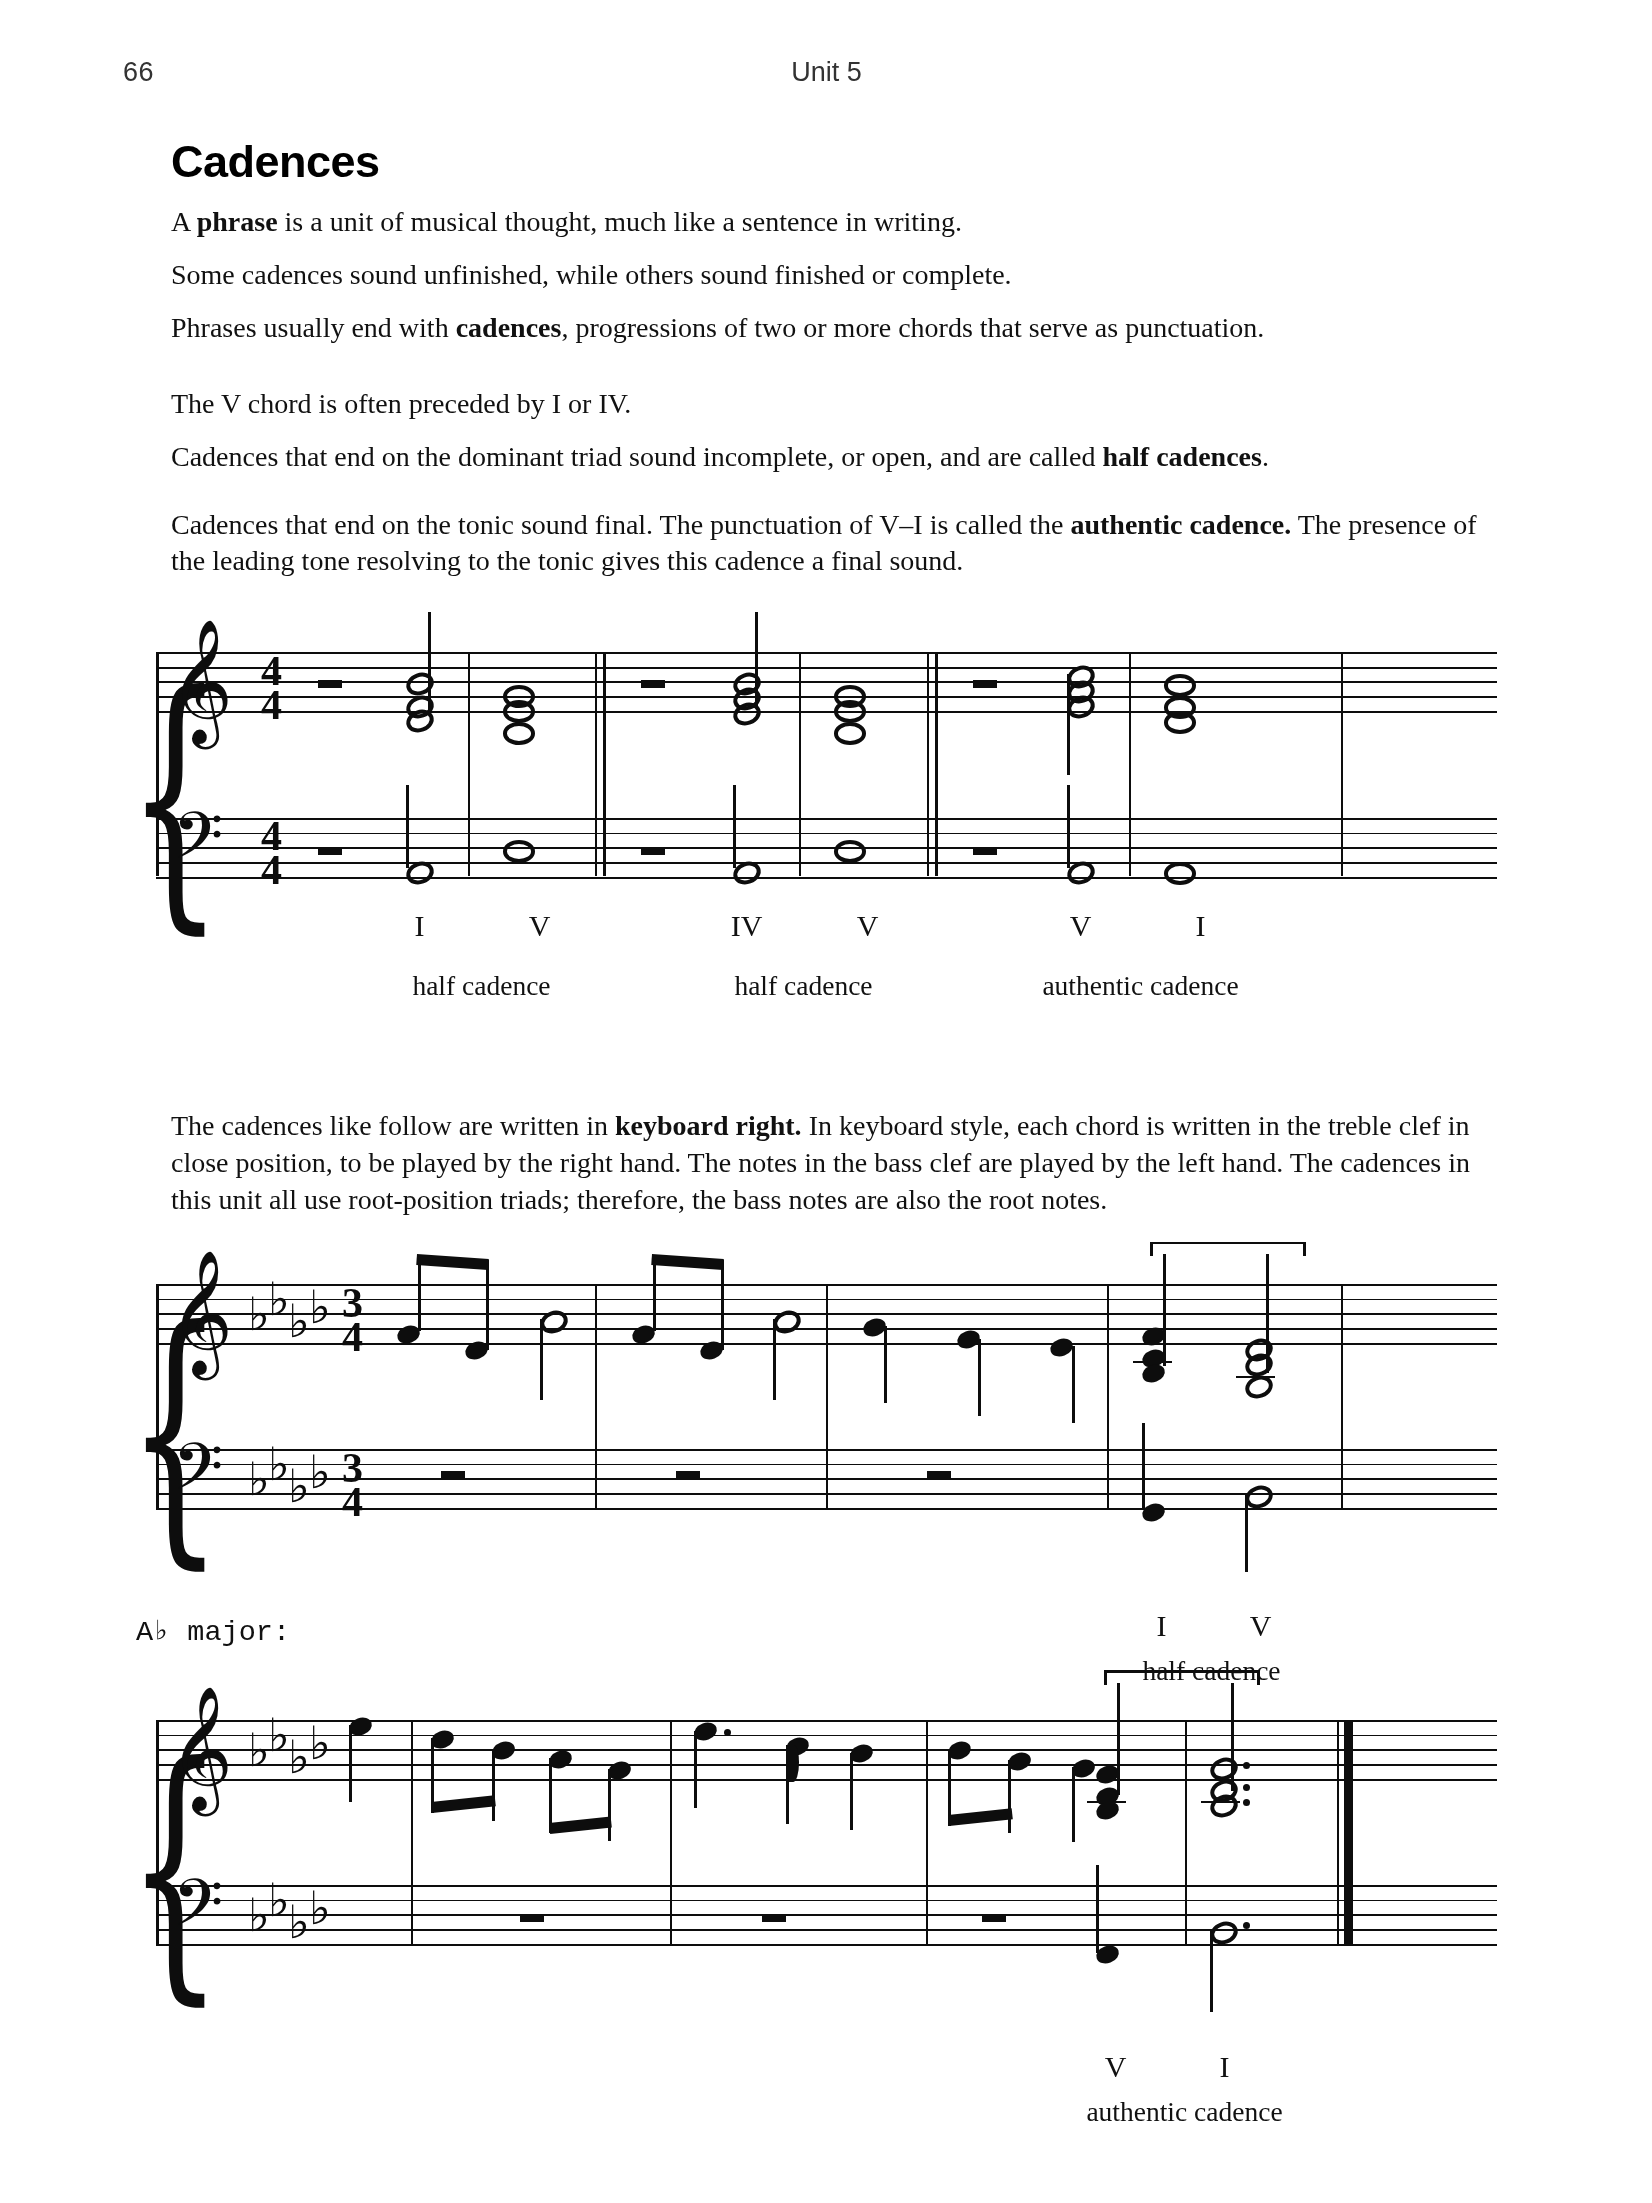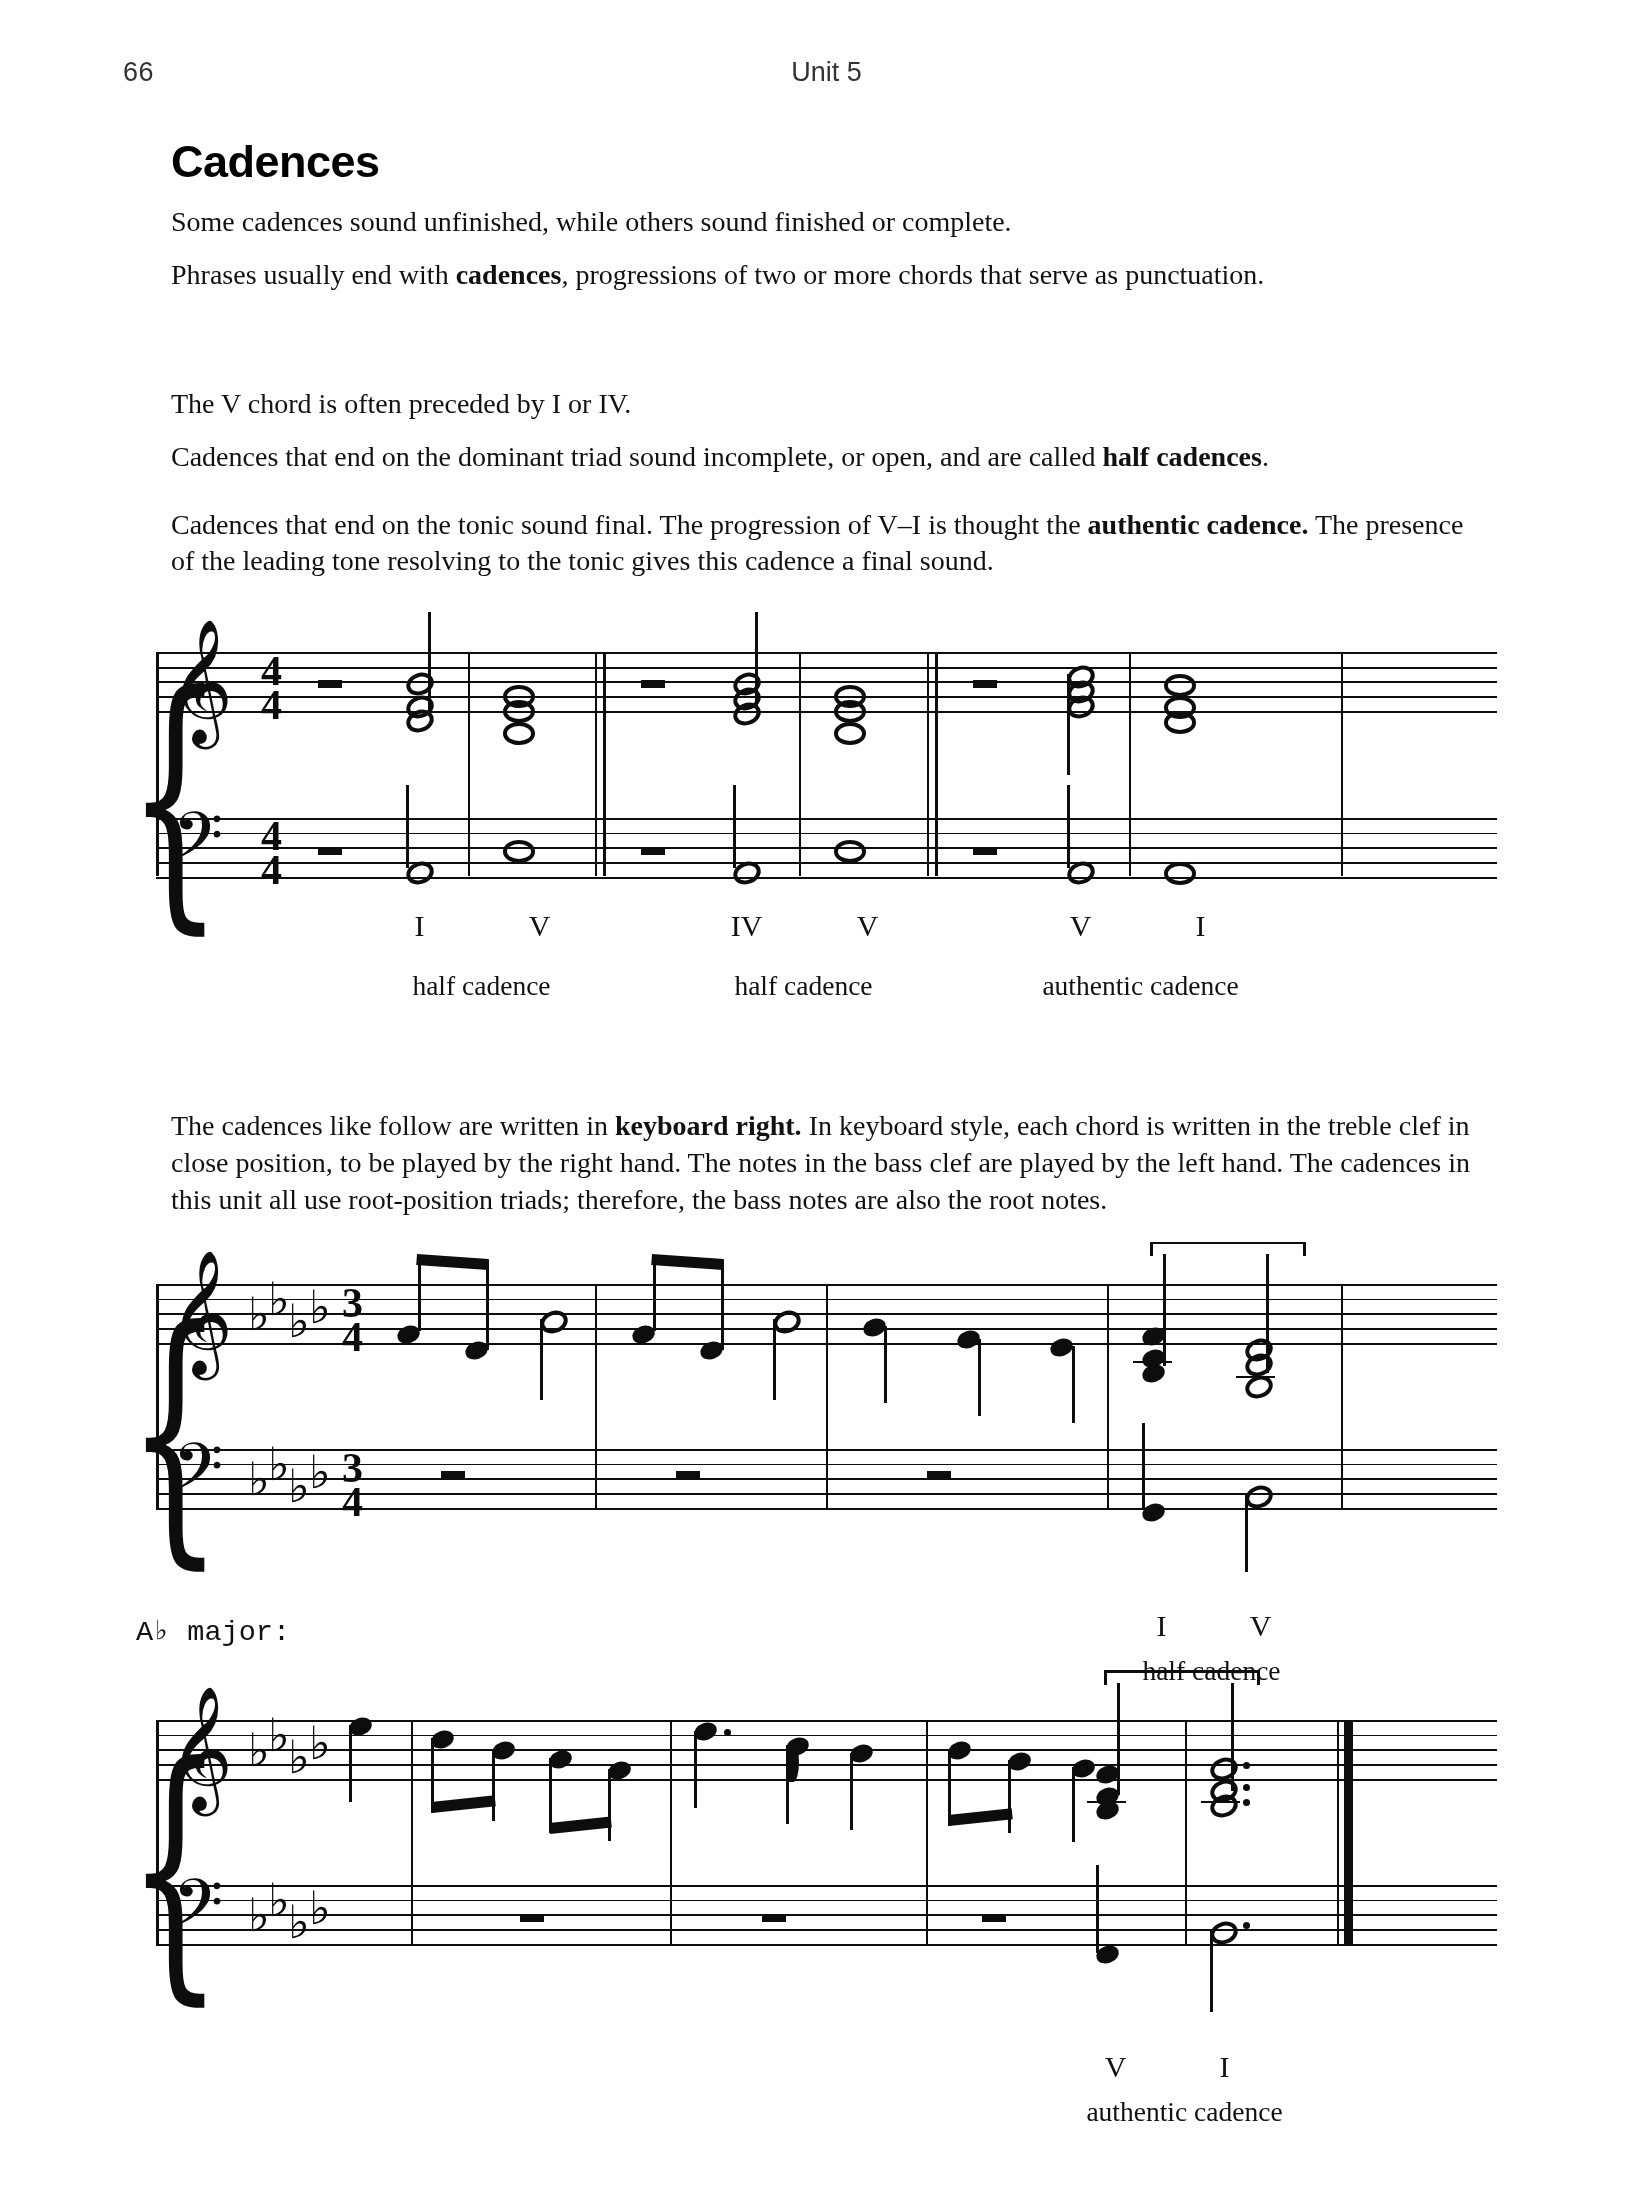--- a/index.html
+++ b/index.html
@@ -218,31 +218,32 @@
 <div class="page">
 
   <div class="runhead">
     <div class="folio">66</div>
     <div class="unit">Unit 5</div>
   </div>
 
   <div class="heading">Cadences</div>
 
   <div class="body-block" id="para-group-1">
+    <p><span>A </span><b>phrase</b><span> is a unit of musical thought, much like a sentence in writing.</span></p>
     <p>Some cadences sound unfinished, while others sound finished or complete.</p>
     <p><span>Phrases usually end with </span><b>cadences</b><span>, progressions of two or more chords that serve as punctuation.</span></p>
   </div>
 
   <div class="body-block" id="para-group-2">
     <p>The V chord is often preceded by I or IV.</p>
     <p><span>Cadences that end on the dominant triad sound incomplete, or open, and are called </span><b>half cadences</b><span>.</span></p>
   </div>
 
   <div class="body-block" id="para-group-3">
-    <p><span>Cadences that end on the tonic sound final. The progression of V–I is thought the </span><b>authentic cadence.</b><span> The presence of the leading tone resolving to the tonic gives this cadence a final sound.</span></p>
+    <p><span>Cadences that end on the tonic sound final. The punctuation of V–I is called the </span><b>authentic cadence.</b><span> The presence of the leading tone resolving to the tonic gives this cadence a final sound.</span></p>
   </div>
 
   <div class="system sysA">
     <div class="brace">{</div>
     <div class="leftbar"></div>
 
     <div class="staff staff-top">
       <div class="ln"></div>
         <div class="ln"></div>
         <div class="ln"></div>

